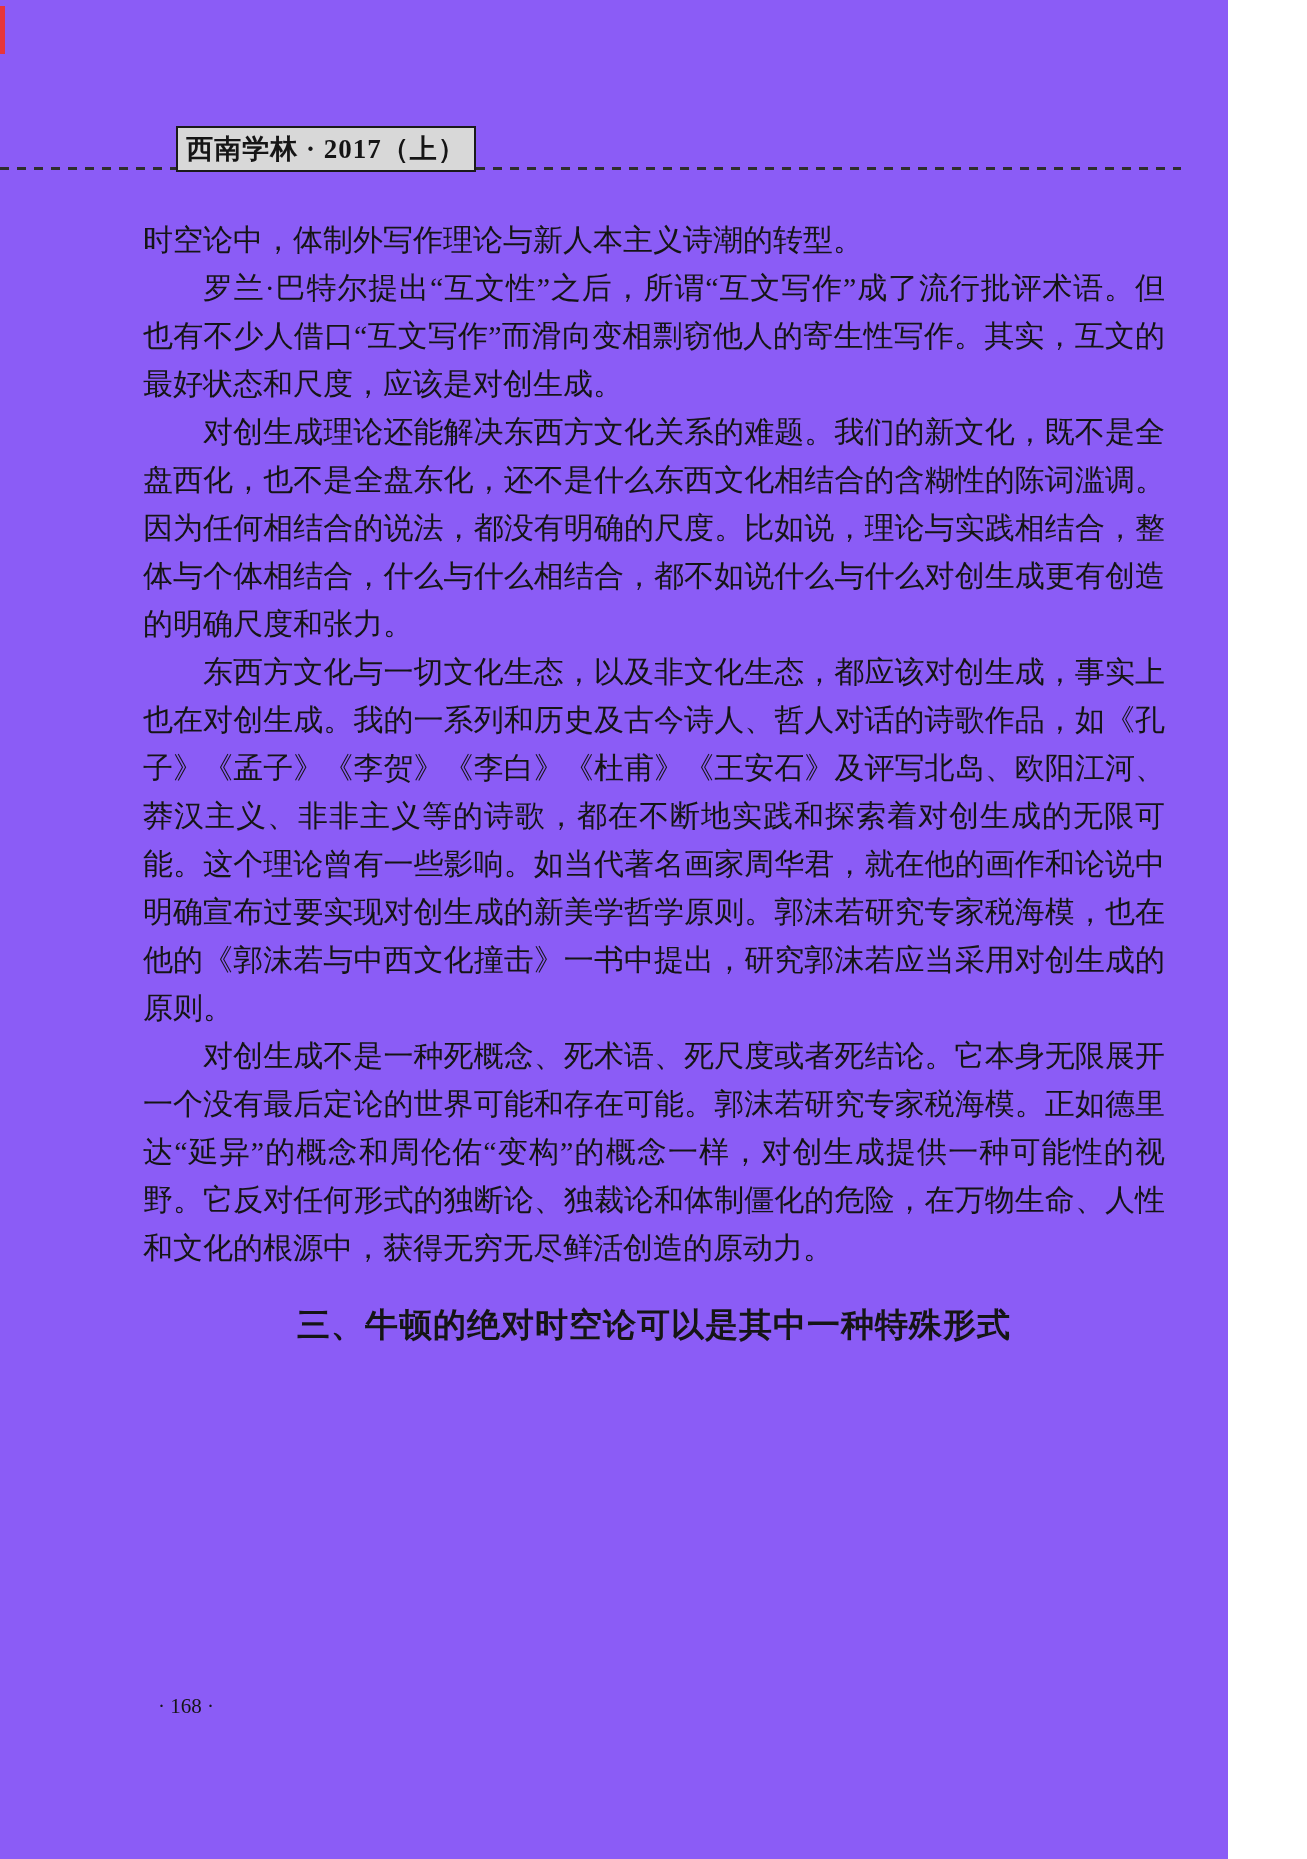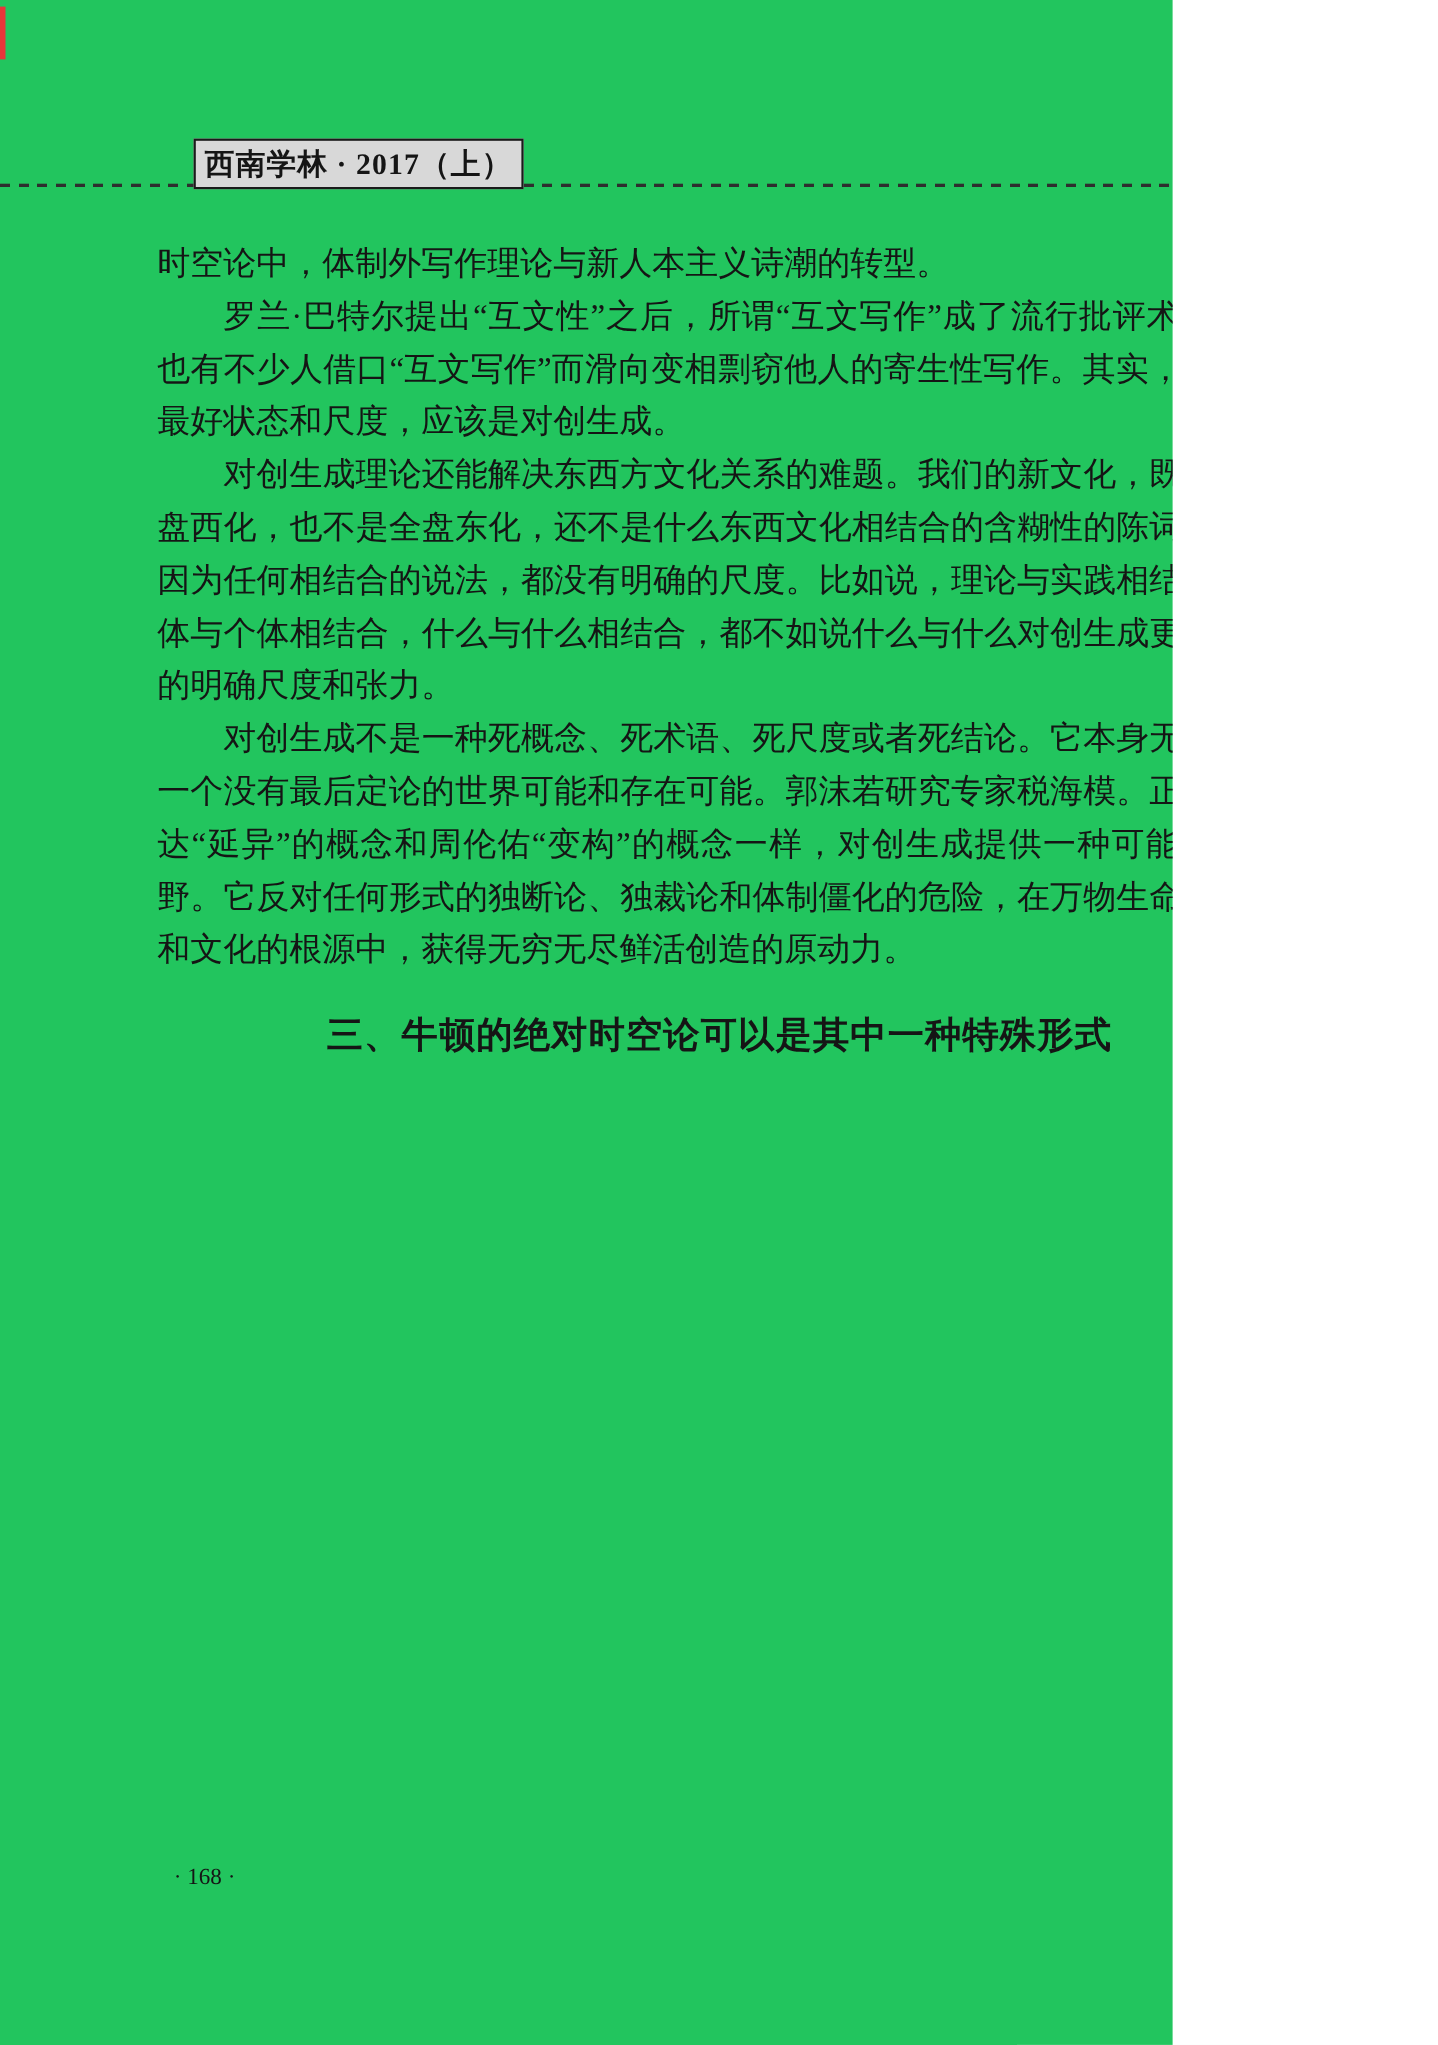--- a/index.html
+++ b/index.html
@@ -1,20 +1,20 @@
 <!DOCTYPE html>
 <html><head>
 <meta charset="utf-8">
 <style>
   html, body { margin: 0; padding: 0; background: #ffffff; }
   .page {
     position: relative;
-    width: 1066px;
+    width: 1228px;
     height: 1859px;
-    background: #22c55e;
+    background: #8b5cf6;
     overflow: hidden;
     font-family: "Liberation Serif", "DejaVu Serif", serif;
     color: #151515;
   }
   .red-mark {
     position: absolute;
     left: 0; top: 6px;
     width: 5px; height: 48px;
     background: #e8353a;
   }
@@ -81,20 +81,21 @@
   <div class="rule-dashed"></div>
 
   <div class="banner">
     <span>西南学林 · 2017（上）</span>
   </div>
 
   <div class="column">
     <p class="no-indent">时空论中，体制外写作理论与新人本主义诗潮的转型。</p>
     <p>罗兰·巴特尔提出“互文性”之后，所谓“互文写作”成了流行批评术语。但也有不少人借口“互文写作”而滑向变相剽窃他人的寄生性写作。其实，互文的最好状态和尺度，应该是对创生成。</p>
     <p>对创生成理论还能解决东西方文化关系的难题。我们的新文化，既不是全盘西化，也不是全盘东化，还不是什么东西文化相结合的含糊性的陈词滥调。因为任何相结合的说法，都没有明确的尺度。比如说，理论与实践相结合，整体与个体相结合，什么与什么相结合，都不如说什么与什么对创生成更有创造的明确尺度和张力。</p>
+    <p>东西方文化与一切文化生态，以及非文化生态，都应该对创生成，事实上也在对创生成。我的一系列和历史及古今诗人、哲人对话的诗歌作品，如《孔子》《孟子》《李贺》《李白》《杜甫》《王安石》及评写北岛、欧阳江河、莽汉主义、非非主义等的诗歌，都在不断地实践和探索着对创生成的无限可能。这个理论曾有一些影响。如当代著名画家周华君，就在他的画作和论说中明确宣布过要实现对创生成的新美学哲学原则。郭沫若研究专家税海模，也在他的《郭沫若与中西文化撞击》一书中提出，研究郭沫若应当采用对创生成的原则。</p>
     <p>对创生成不是一种死概念、死术语、死尺度或者死结论。它本身无限展开一个没有最后定论的世界可能和存在可能。郭沫若研究专家税海模。正如德里达“延异”的概念和周伦佑“变构”的概念一样，对创生成提供一种可能性的视野。它反对任何形式的独断论、独裁论和体制僵化的危险，在万物生命、人性和文化的根源中，获得无穷无尽鲜活创造的原动力。</p>
 
     <h2 class="section-heading">三、牛顿的绝对时空论可以是其中一种特殊形式</h2>
 
   </div>
 
   <div class="page-number">· 168 ·</div>
 
 </div>
 

